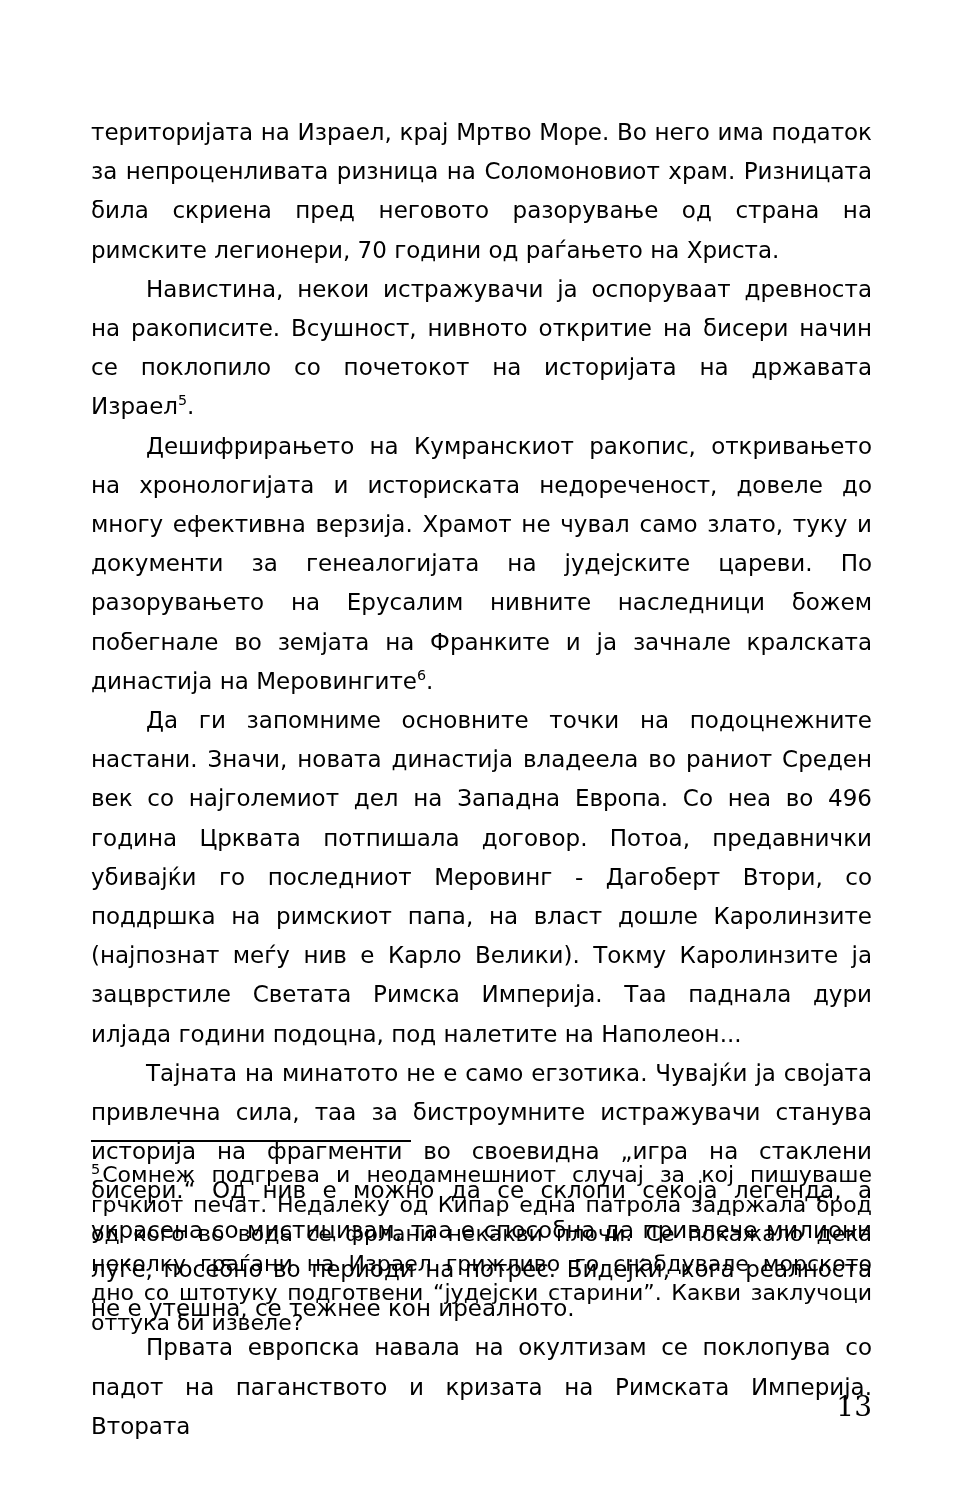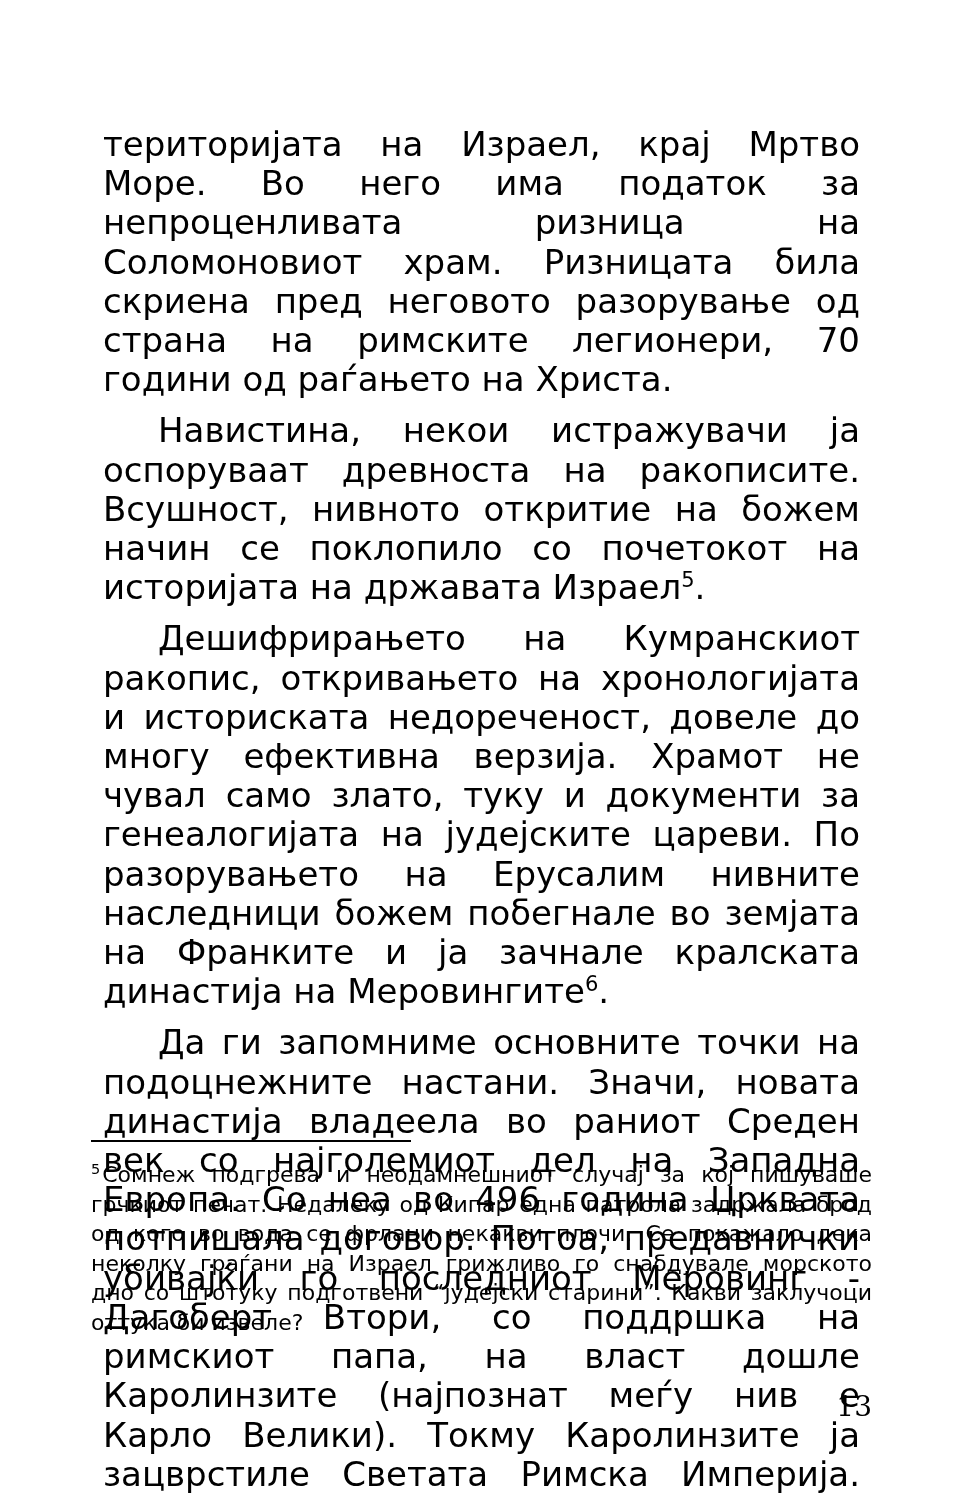--- a/index.html
+++ b/index.html
@@ -30,22 +30,22 @@
 
   
   .body-block {
     position: absolute;
     left: 91px;
     top: 113px;
     width: 781px;
   }
 
   .para {
-    margin: 12px;
-    font-size: 34px;
+    margin: 0;
+    font-size: 23px;
     line-height: 39.2px;
     text-align: justify;
     text-justify: inter-word;
     text-indent: 55px;
     hyphens: none;
     word-spacing: 0px;
     letter-spacing: 0px;
   }
 
   
@@ -114,21 +114,21 @@
 </style>
 </head>
 <body>
 
 <div class="page">
 
   <div class="body-block">
 
     <p class="para no-indent"><span>територијата на Израел, крај Мртво Море. Во него има податок за непроценливата ризница на Соломоновиот храм. Ризницата била скриена пред неговото разорување од страна на римските легионери, 70 години од раѓањето на Христа.</span></p>
 
-    <p class="para"><span>Навистина, некои истражувачи ја оспоруваат древноста на ракописите. Всушност, нивното откритие на божем начин се поклопило со почетокот на историјата на државата Израел</span><sup class="fn-ref">5</sup><span>.</span></p>
+    <p class="para"><span>Навистина, некои истражувачи ја оспоруваат древноста на ракописите. Всушност, нивното откритие на бисери начин се поклопило со почетокот на историјата на државата Израел</span><sup class="fn-ref">5</sup><span>.</span></p>
 
     <p class="para"><span>Дешифрирањето на Кумранскиот ракопис, откривањето на хронологијата и историската недореченост, довеле до многу ефективна верзија. Храмот не чувал само злато, туку и документи за генеалогијата на јудејските цареви. По разорувањето на Ерусалим нивните наследници божем побегнале во земјата на Франките и ја зачнале кралската династија на Меровингите</span><sup class="fn-ref">6</sup><span>.</span></p>
 
     <p class="para"><span>Да ги запомниме основните точки на подоцнежните настани. Значи, новата династија владеела во раниот Среден век со најголемиот дел на Западна Европа. Со неа во 496 година Црквата потпишала договор. Потоа, предавнички убивајќи го последниот Меровинг - Дагоберт Втори, со поддршка на римскиот папа, на власт дошле Каролинзите (најпознат меѓу нив е Карло Велики). Токму Каролинзите ја зацврстиле Светата Римска Империја. Таа паднала дури илјада години подоцна, под налетите на Наполеон...</span></p>
 
     <p class="para"><span>Тајната на минатото не е само егзотика. Чувајќи ја својата привлечна сила, таа за бистроумните истражувачи станува историја на фрагменти во своевидна „игра на стаклени бисери.“ Од нив е можно да се склопи секоја легенда, а украсена со мистицизам, таа е способна да привлече милиони луѓе, посебно во периоди на потрес. Бидејќи, кога реалноста не е утешна, се тежнее кон иреалното.</span></p>
 
     <p class="para"><span>Првата европска навала на окултизам се поклопува со падот на паганството и кризата на Римската Империја. Втората</span></p>
 
   </div>

